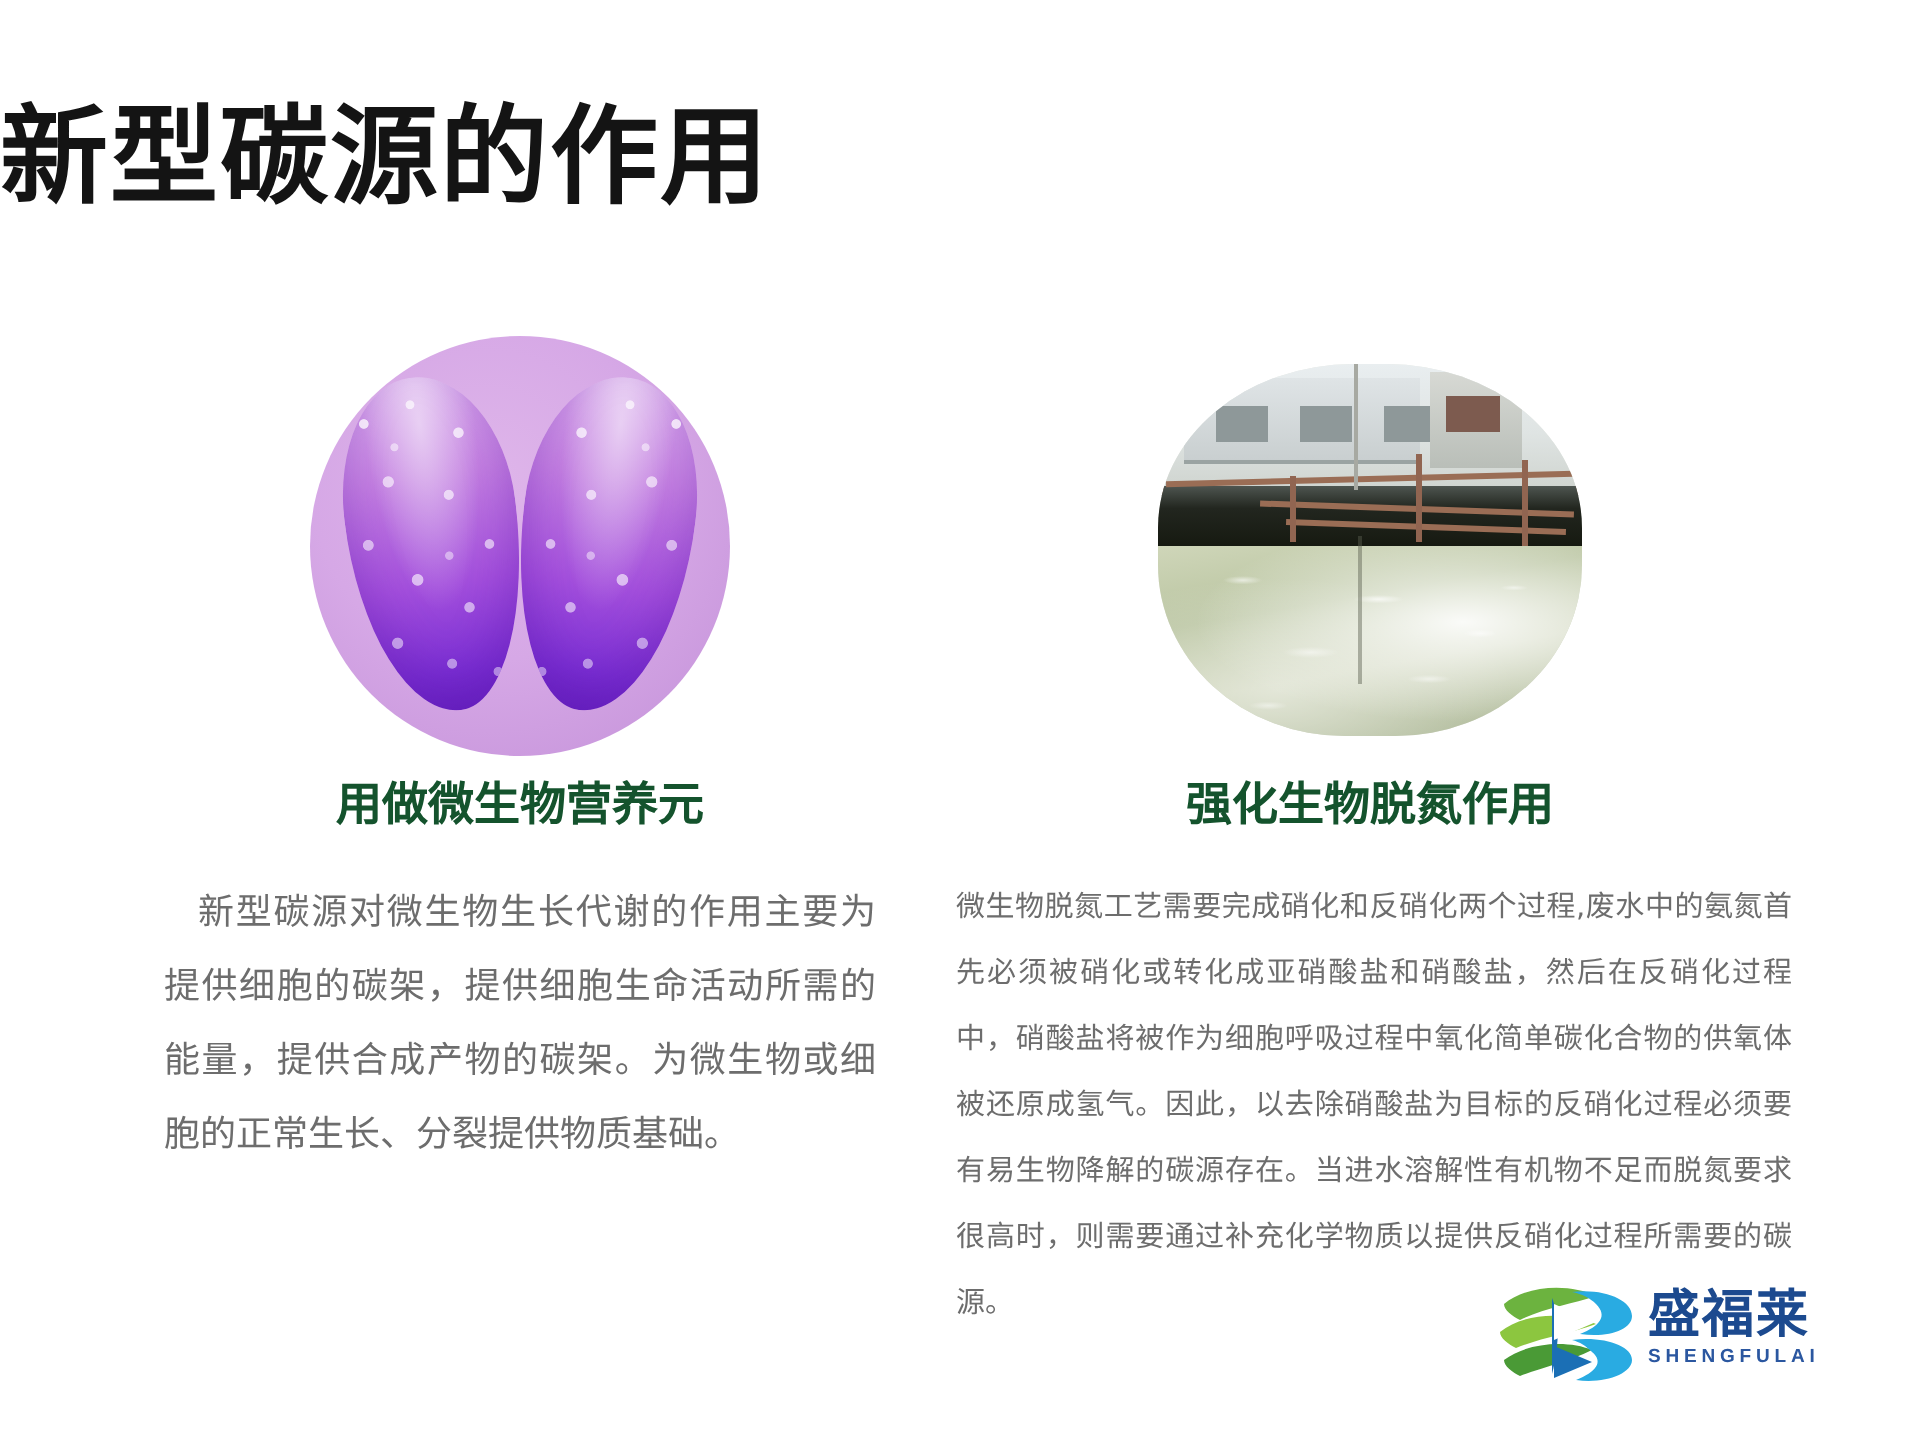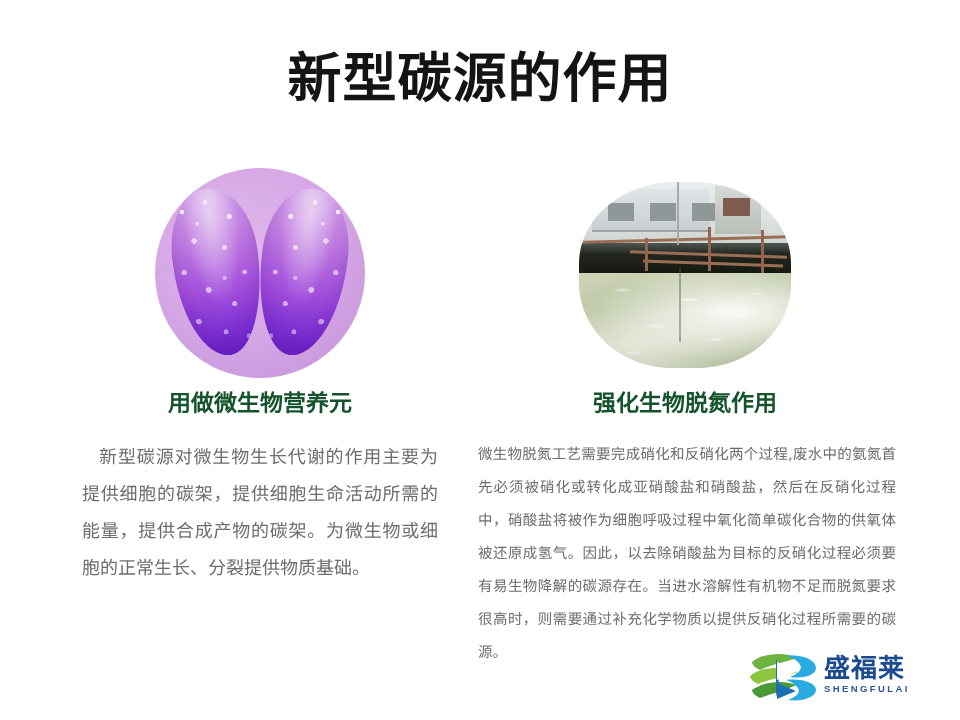--- a/index.html
+++ b/index.html
@@ -22,21 +22,20 @@
     height: 720px;
     background: #ffffff;
   }
 
   
   .slide-title {
     position: absolute;
     left: 0;
     top: 48px;
     width: 960px;
-    text-align: center;
     font-size: 54px;
     line-height: 62px;
     font-weight: 700;
     letter-spacing: 1px;
     color: #141414;
     font-family: "DejaVu Sans", "Liberation Sans", sans-serif;
     white-space: nowrap;
   }
 
   
@@ -205,21 +204,21 @@
     width: 418px;
     font-size: 14.5px;
     line-height: 33px;
     text-align: justify;
   }
 
   
   .logo {
     position: absolute;
     right: 18px;
-    bottom: 10px;
+    bottom: 20px;
     width: 196px;
     height: 62px;
     margin-top: 41px;
   }
   .logo-mark {
     position: absolute;
     left: 0; top: 2px;
     width: 74px; height: 56px;
   }
   .logo-text {

